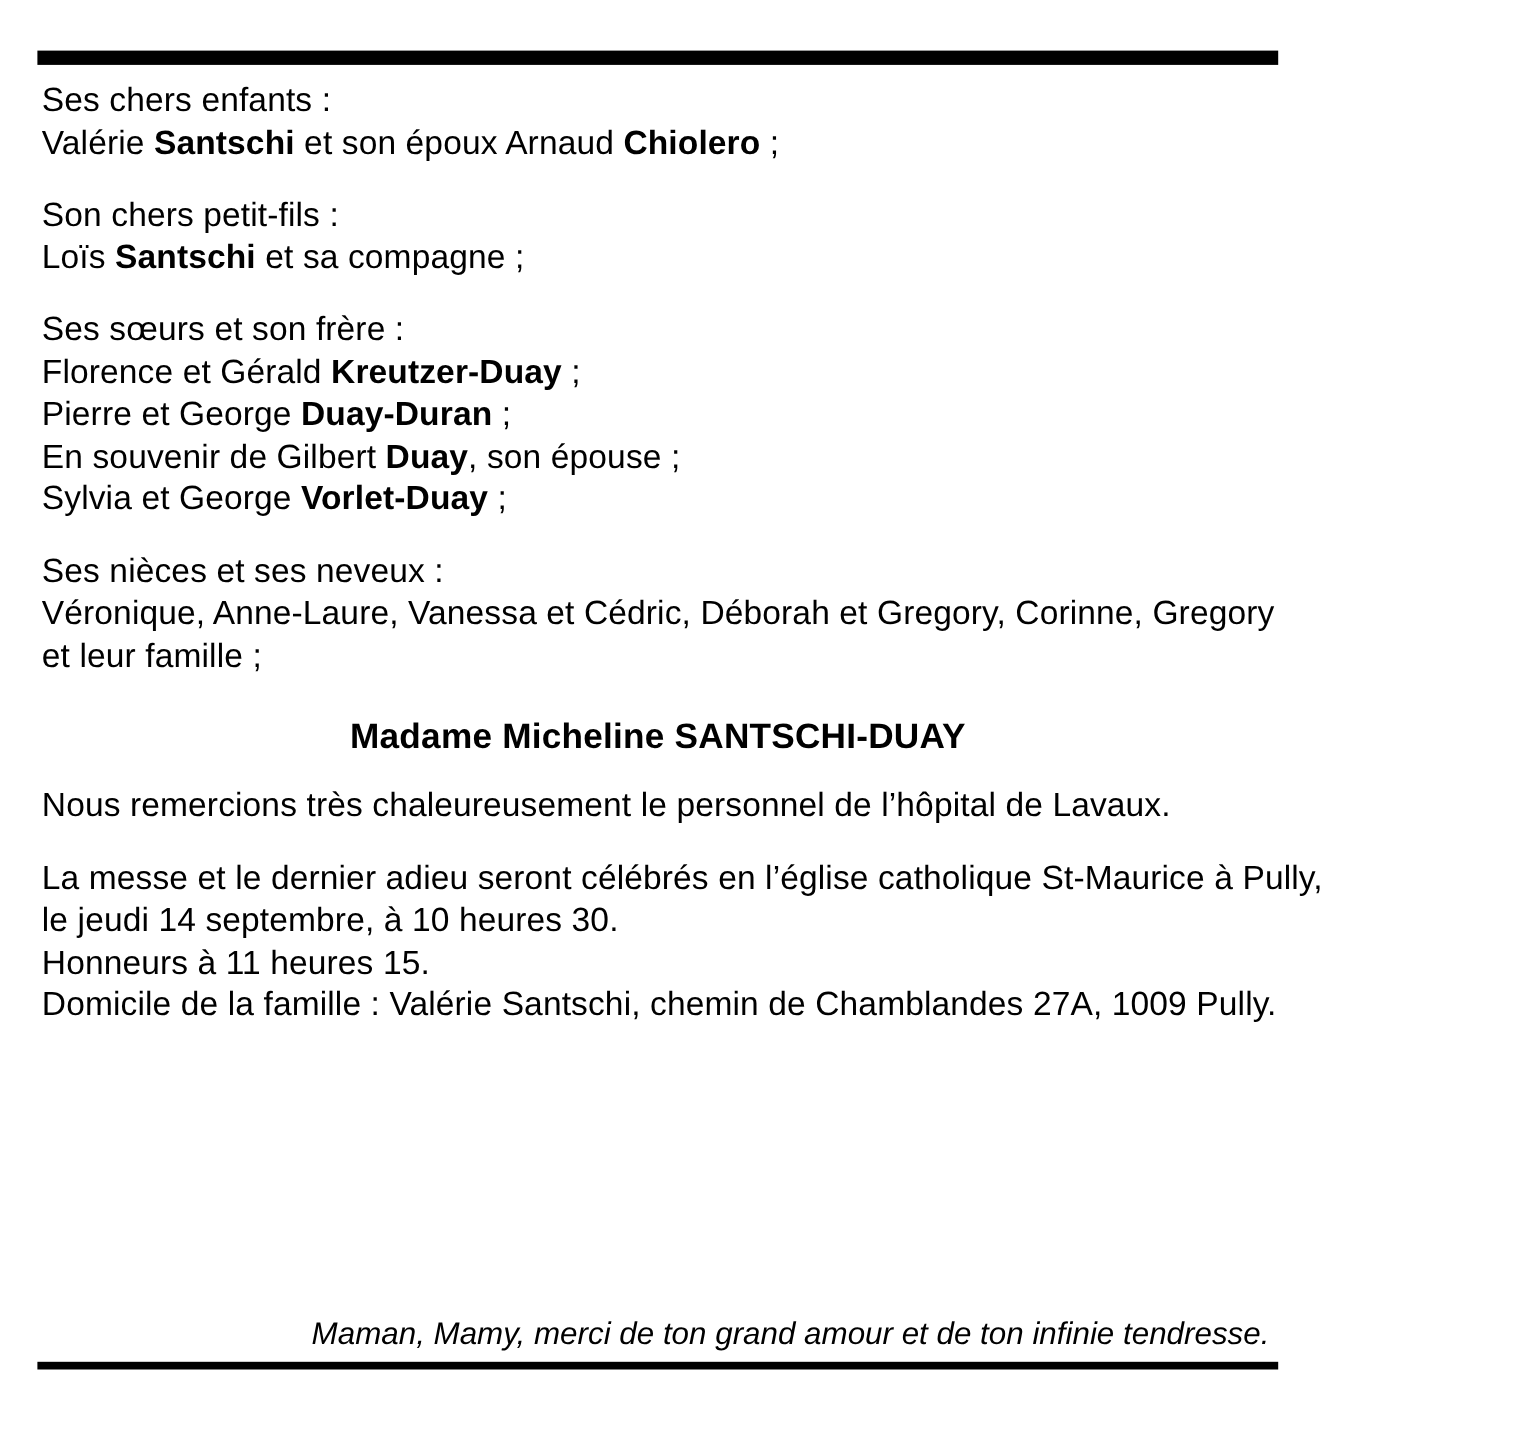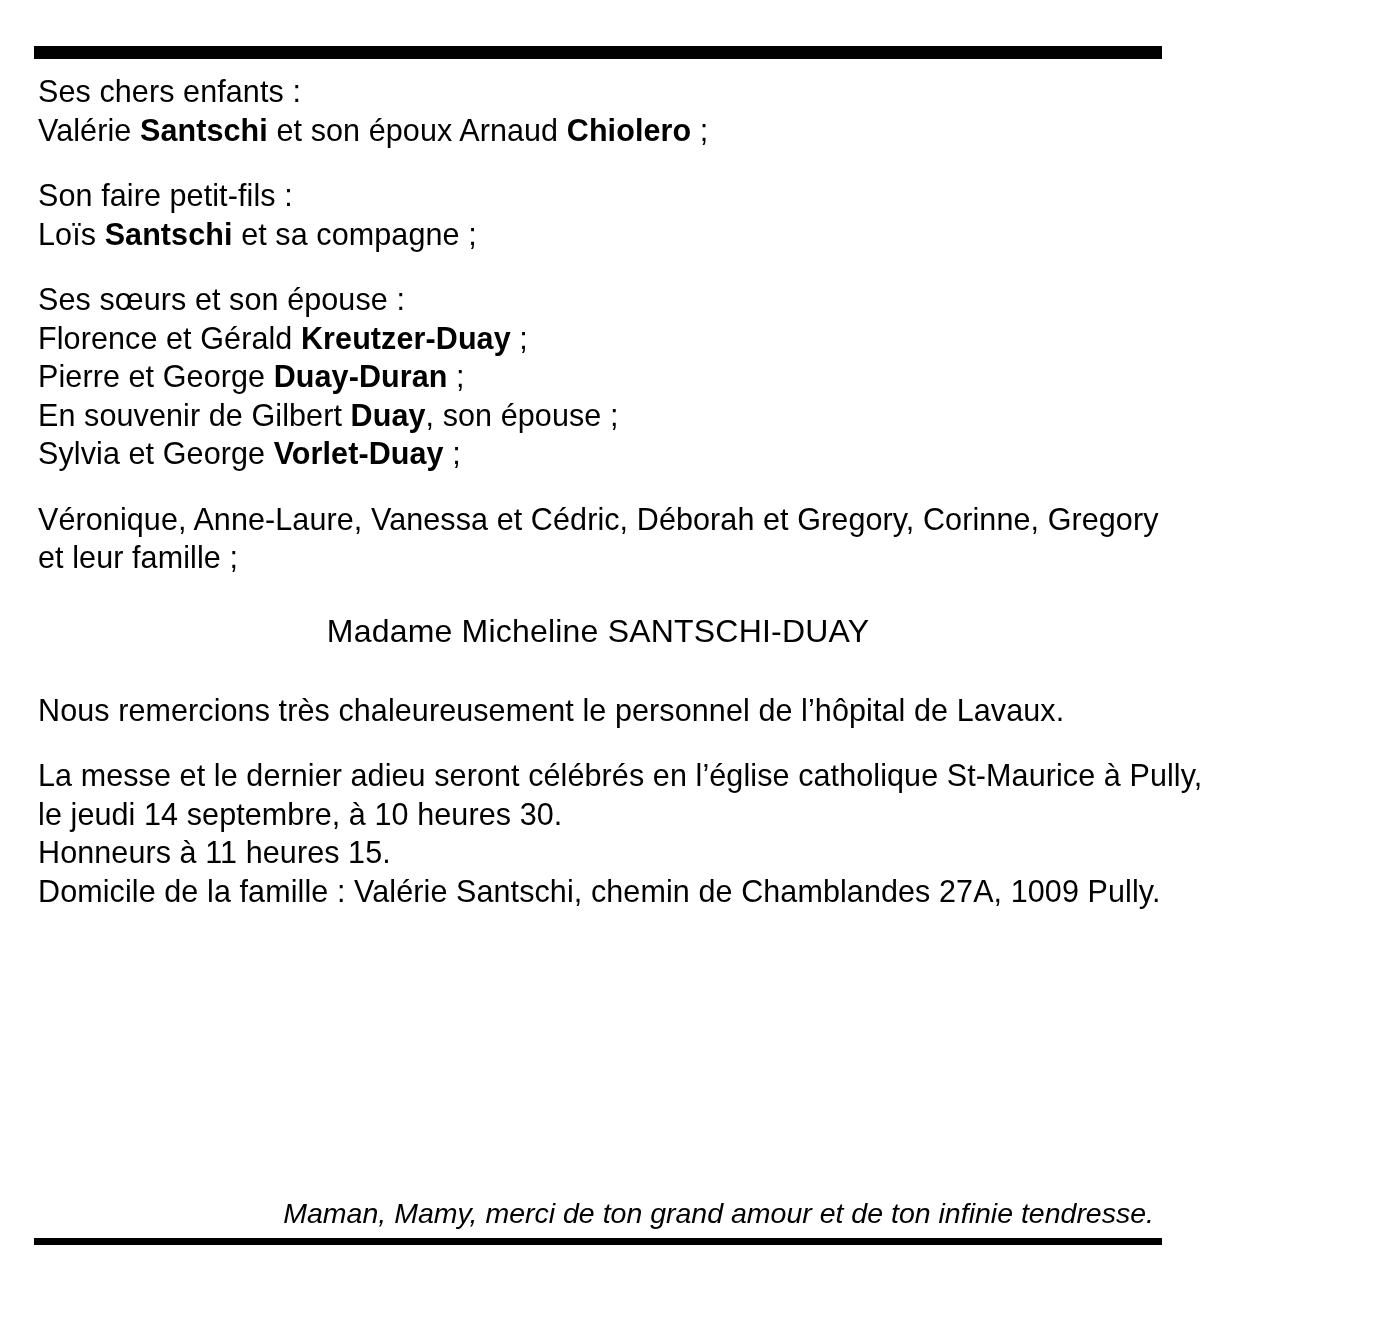--- a/index.html
+++ b/index.html
@@ -54,24 +54,24 @@
   }
   .block:last-child {
     margin-bottom: 0;
   }
   .bold {
     font-weight: bold;
   }
   .deceased-name {
     text-align: center;
     font-size: 32px;
-    font-weight: normal;
+    font-weight: bold;
     line-height: 40px;
     margin-top: 34px;
-    margin-bottom: 40px;
+    margin-bottom: 24px;
     letter-spacing: 0.2px;
   }
   .para {
     font-size: 30.5px;
     line-height: 38.5px;
     margin-bottom: 27px;
     white-space: nowrap;
   }
   .closing {
     position: absolute;
@@ -91,31 +91,32 @@
 
   <div class="rule-top"></div>
 
   <div class="body-area">
     <div id="sections-root">
         <div class="block">
           <div class="line"><span>Ses chers enfants :</span></div>
           <div class="line"><span>Valérie </span><span class="bold">Santschi</span><span> et son époux Arnaud </span><span class="bold">Chiolero</span><span> ;</span></div>
         </div>
         <div class="block">
-          <div class="line"><span>Son faire petit-fils :</span></div>
+          <div class="line"><span>Son chers petit-fils :</span></div>
           <div class="line"><span>Loïs </span><span class="bold">Santschi</span><span> et sa compagne ;</span></div>
         </div>
         <div class="block">
-          <div class="line"><span>Ses sœurs et son épouse :</span></div>
+          <div class="line"><span>Ses sœurs et son frère :</span></div>
           <div class="line"><span>Florence et Gérald </span><span class="bold">Kreutzer-Duay</span><span> ;</span></div>
           <div class="line"><span>Pierre et George </span><span class="bold">Duay-Duran</span><span> ;</span></div>
           <div class="line"><span>En souvenir de Gilbert </span><span class="bold">Duay</span><span>, son épouse ;</span></div>
           <div class="line"><span>Sylvia et George </span><span class="bold">Vorlet-Duay</span><span> ;</span></div>
         </div>
         <div class="block">
+          <div class="line"><span>Ses nièces et ses neveux :</span></div>
           <div class="line"><span>Véronique, Anne-Laure, Vanessa et Cédric, Déborah et Gregory, Corinne, Gregory</span></div>
           <div class="line"><span>et leur famille ;</span></div>
         </div>
       </div>
 
     <div class="deceased-name">Madame Micheline SANTSCHI-DUAY</div>
 
     <div id="paragraphs-root">
         <div class="para">
           <div class="line">Nous remercions très chaleureusement le personnel de l’hôpital de Lavaux.</div>

